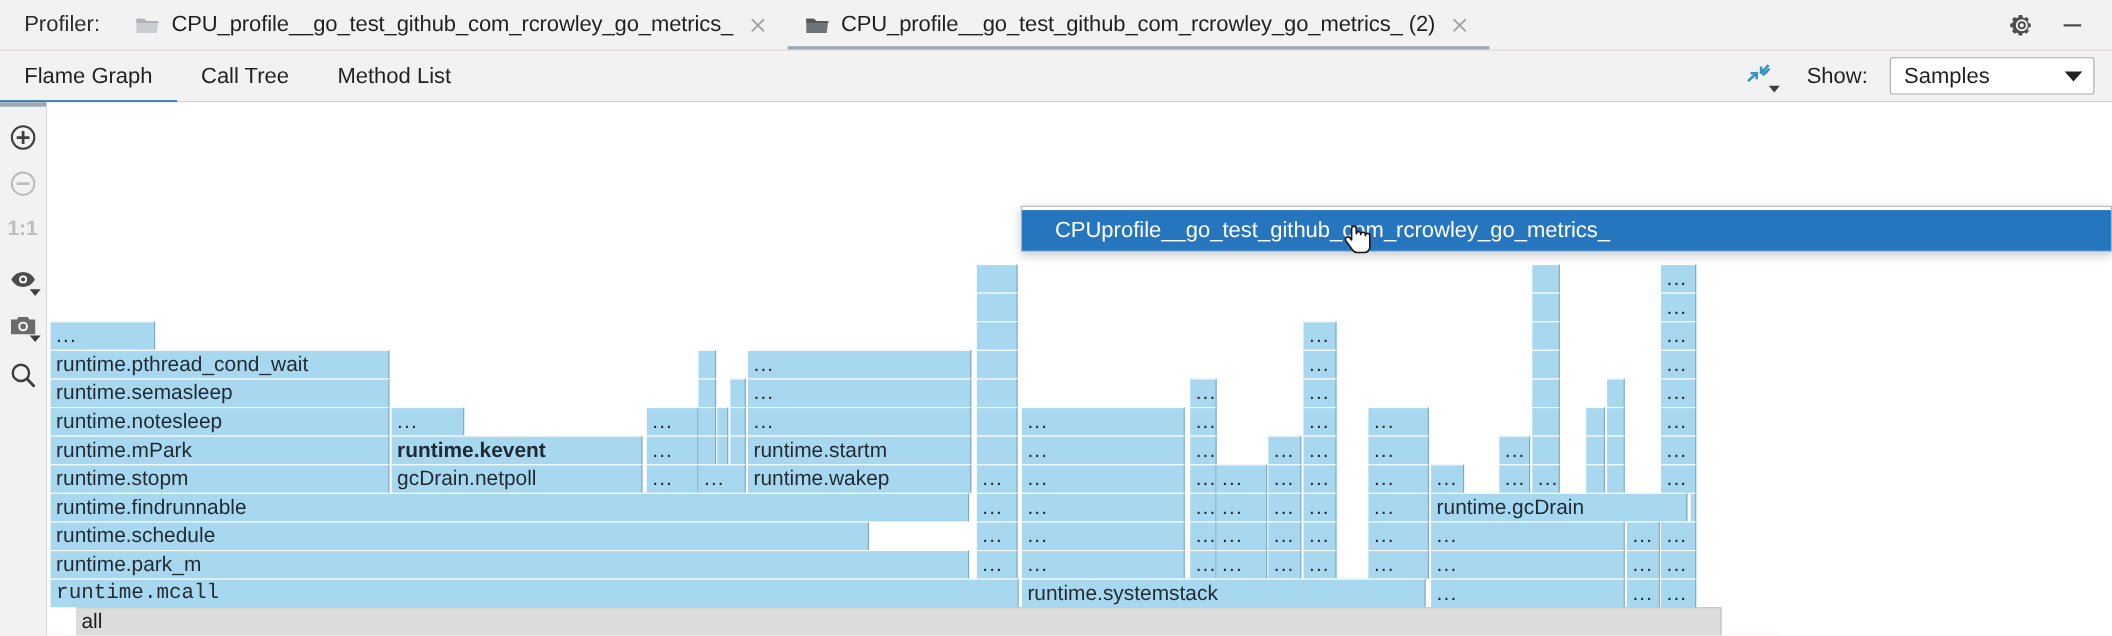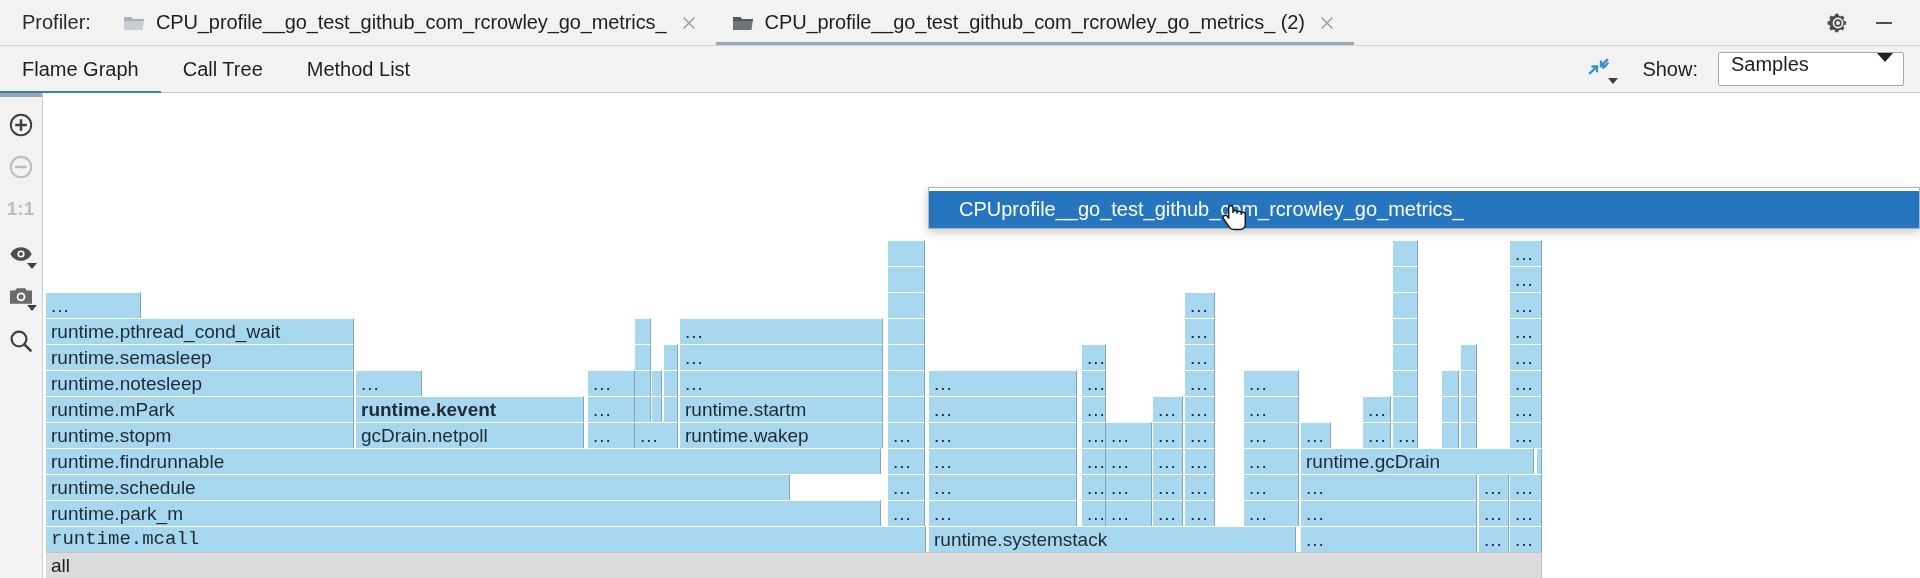--- a/index.html
+++ b/index.html
@@ -135,20 +135,21 @@
     margin-left: 4px;
     white-space: nowrap;
   }
   .combo {
     width: 186px;
     height: 34px;
     background: #ffffff;
     border: 1px solid #a9a9a9;
     border-radius: 2px;
     display: flex;
+    align-items: center;
     justify-content: space-between;
     padding: 0 6px 0 12px;
     cursor: pointer;
   }
   .combo-value { font-size: 20px; color: #1f1f1f; }
   .combo-arrow { width: 0; height: 0;
     border-left: 8px solid transparent;
     border-right: 8px solid transparent;
     border-top: 9px solid #1f1f1f;
     margin-right: 4px;
@@ -229,20 +230,21 @@
     line-height: 1;
   }
   .frame .lbl.dots {
     font-size: 19px;
     letter-spacing: 1px;
   }
   .frame.root {
     background: #dcdcdc;
     border-right: 1px solid #bdbdbd;
     border-top: 1px solid #c4c4c4;
+    margin-left: 23px;
   }
   .frame.root .lbl { color: #1f1f1f; }
 
   
   .popup {
     position: absolute;
     left: 928px;
     top: 94px;
     width: 992px;
     background: #ffffff;

